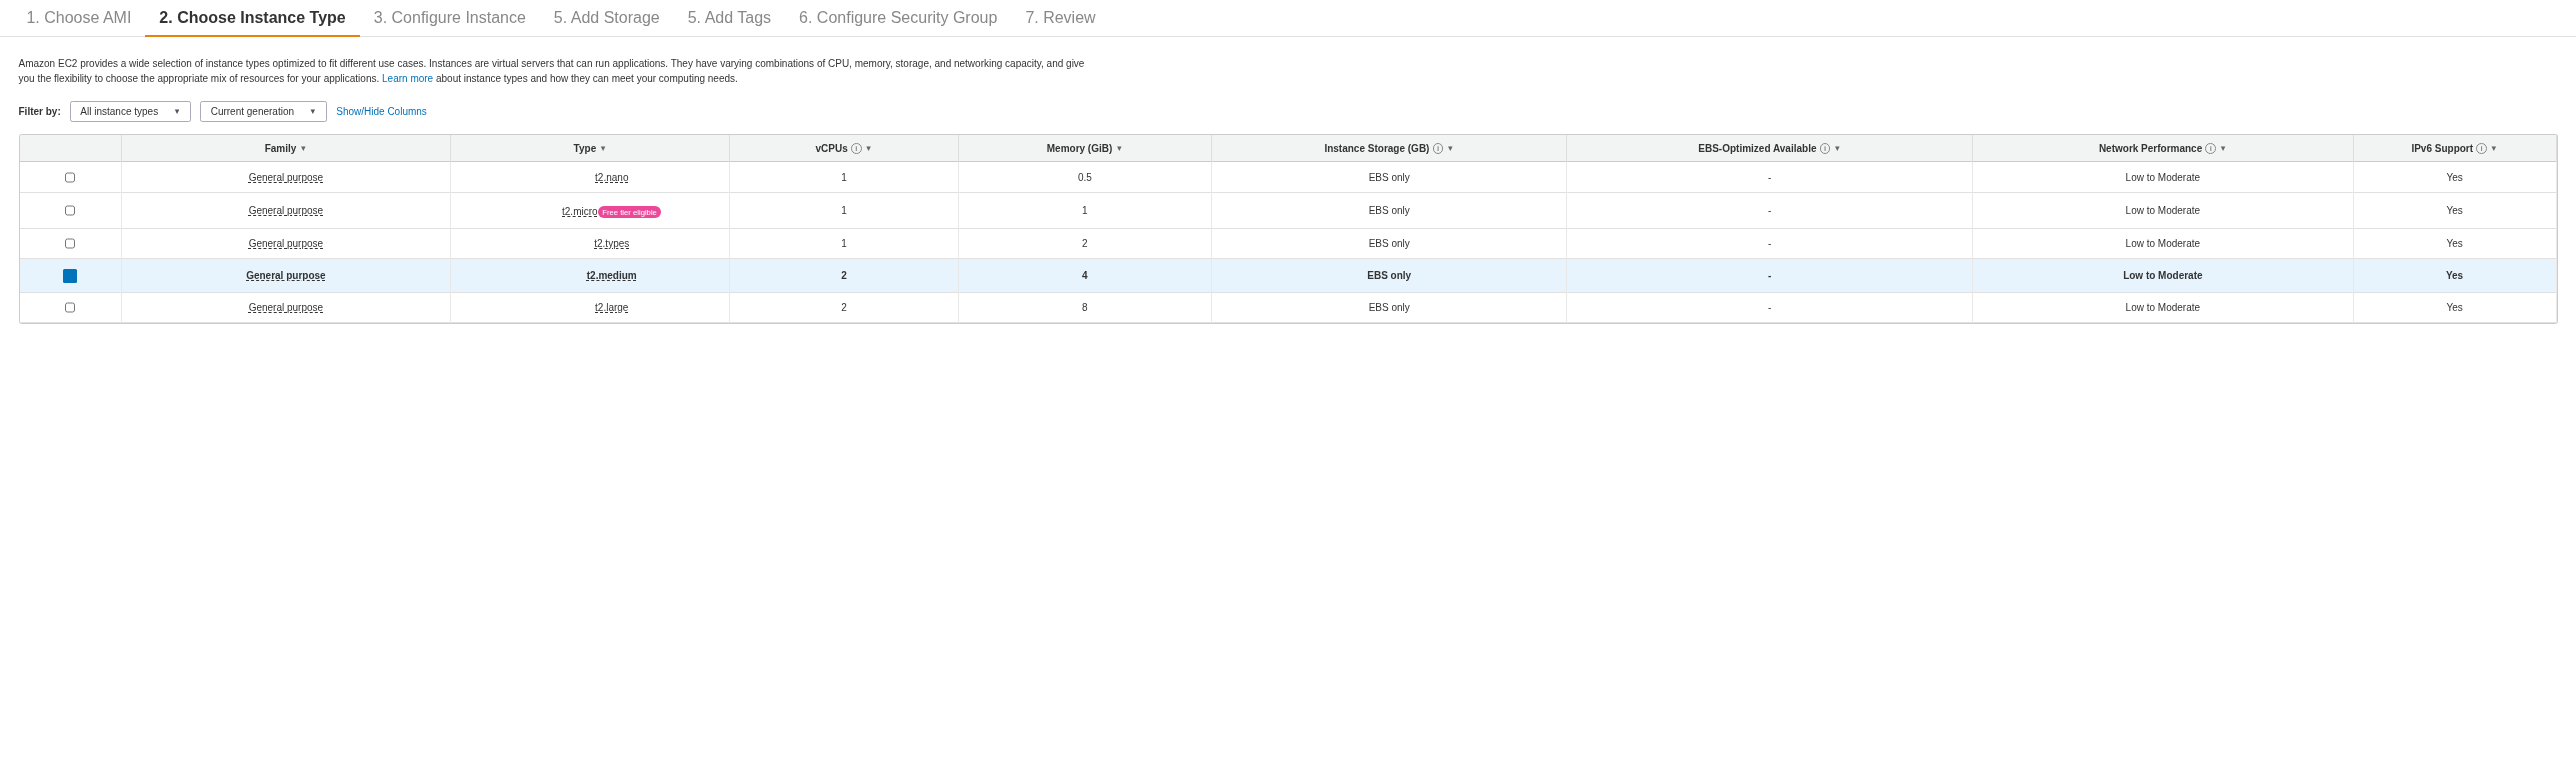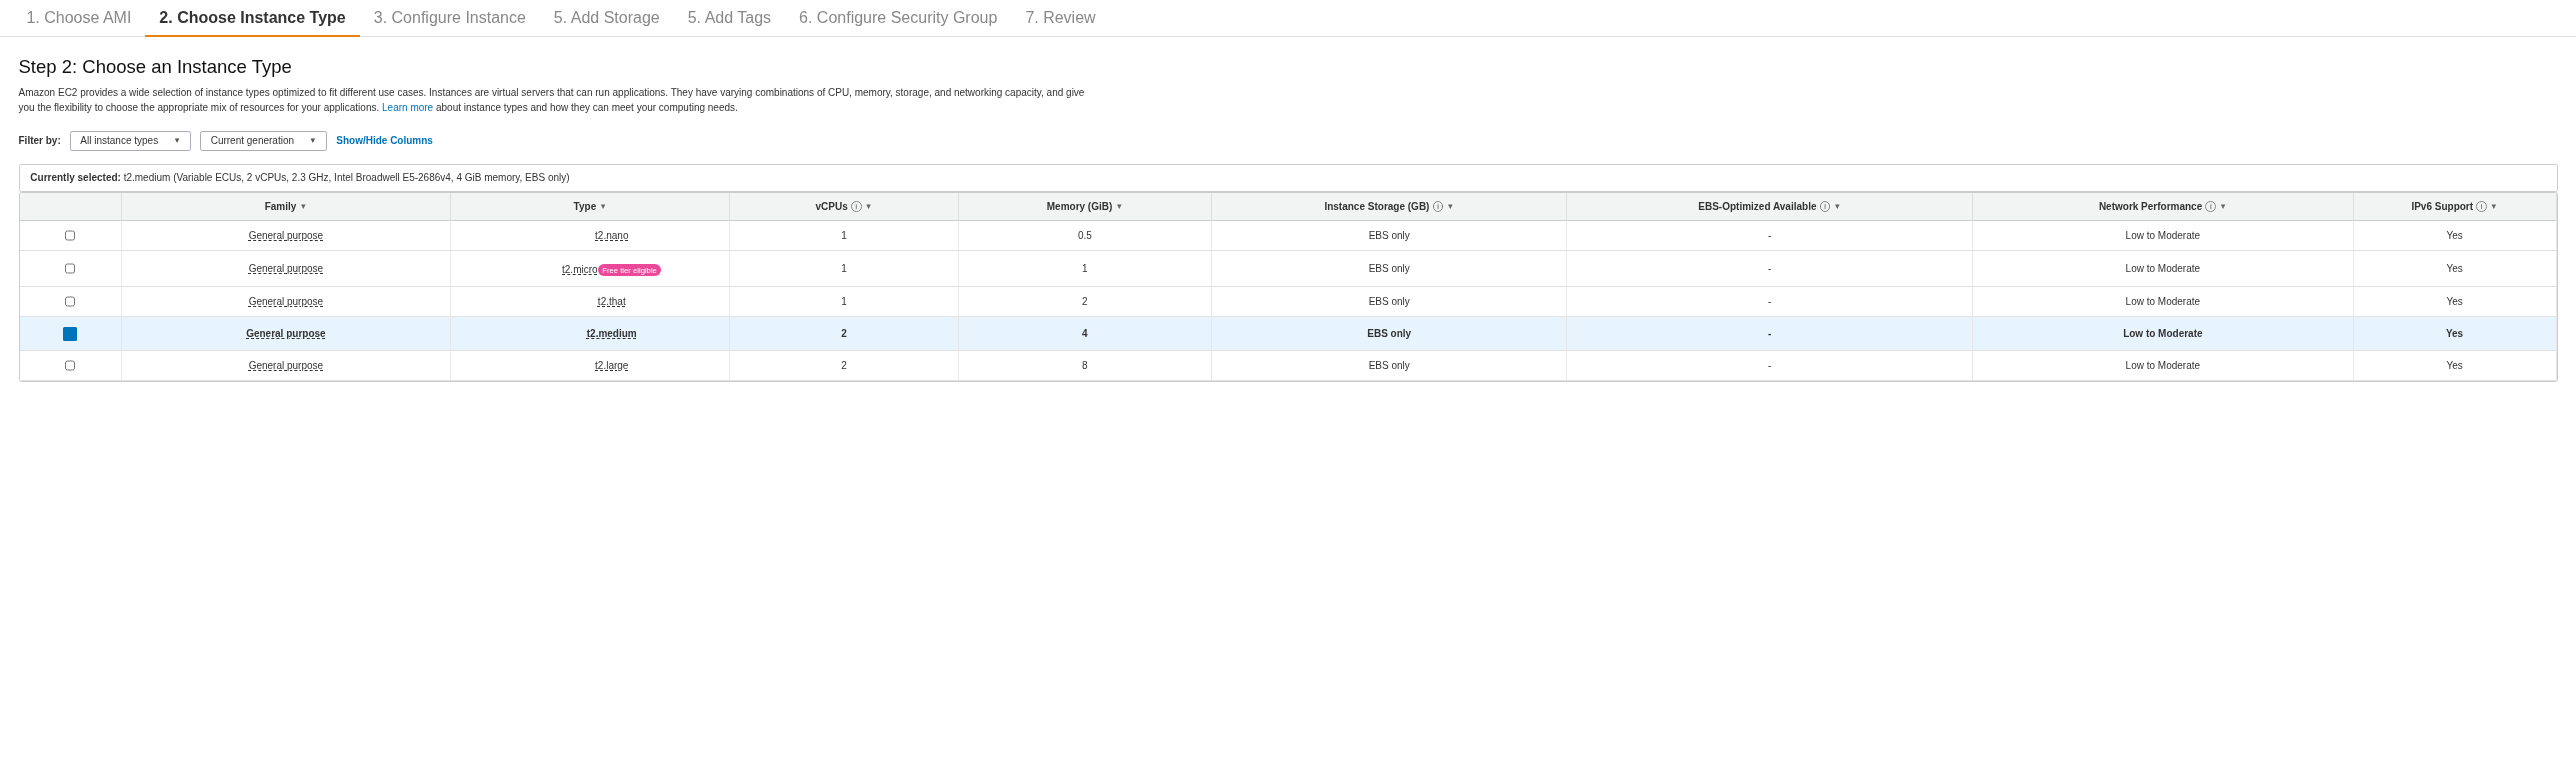--- a/index.html
+++ b/index.html
@@ -90,21 +90,20 @@
       color: #555;
     }
 
     .show-hide-btn {
       color: #0073bb;
       background: none;
       border: none;
       font-size: 10px;
       cursor: pointer;
       text-decoration: none;
-      font-weight: bold;
     }
 
     
     .selected-banner {
       border: 0.8px solid #ccc;
       border-radius: 2.3px;
       padding: 7.7px 10.8px;
       font-size: 10px;
       margin-bottom: 0;
       background: #fff;
@@ -260,44 +259,39 @@
 <a class="nav-step" href="#">1. Choose AMI</a>
     <a class="nav-step active" href="#">2. Choose Instance Type</a>
     <a class="nav-step" href="#">3. Configure Instance</a>
     <a class="nav-step" href="#">5. Add Storage</a>
     <a class="nav-step" href="#">5. Add Tags</a>
     <a class="nav-step" href="#">6. Configure Security Group</a>
     <a class="nav-step" href="#">7. Review</a>
   </nav>
 
 <div class="main">
-  <h1 class="page-title">Step 2: Choose an Instance Type</h1>
   <p class="description">
     <span>Amazon EC2 provides a wide selection of instance types optimized to fit different use cases. Instances are virtual servers that can run applications. They have varying combinations of CPU, memory, storage, and networking capacity, and give you the flexibility to choose the appropriate mix of resources for your applications.</span>
     <a href="#">Learn more</a>
     <span> <span>about instance types and how they can meet your computing needs.</span></span>
   </p>
 
   <div class="filter-bar">
     <span class="filter-label">Filter by:</span>
     <button class="dropdown-btn">
       <span>All instance types</span>
       <span class="arrow">▼</span>
     </button>
     <button class="dropdown-btn">
       <span>Current generation</span>
       <span class="arrow">▼</span>
     </button>
     <button class="show-hide-btn">Show/Hide Columns</button>
   </div>
 
-  <div class="selected-banner">
-    <strong>Currently selected:</strong>
-    <span> </span><span>t2.medium (Variable ECUs, 2 vCPUs, 2.3 GHz, Intel Broadwell E5-2686v4, 4 GiB memory, EBS only)</span>
-  </div>
 
   <div class="table-container">
     <table>
       <thead>
         <tr>
           <th class="col-checkbox"></th>
           <th class="col-family">
             <div class="col-header">
               <span>Family</span>
               <span class="sort-arrow">▼</span>
@@ -383,21 +377,21 @@
             <td>Low to Moderate</td>
             <td>Yes</td>
           </tr>
           <tr>
             <td>
               <div class="checkbox-cell">
                 <input type="checkbox" style="">
               </div>
             </td>
             <td><span class="family-cell">General purpose</span></td>
-            <td><span class="type-cell">t2.that</span></td>
+            <td><span class="type-cell">t2.types</span></td>
             <td>1</td>
             <td>2</td>
             <td>EBS only</td>
             <td>-</td>
             <td>Low to Moderate</td>
             <td>Yes</td>
           </tr>
           <tr class="selected-row">
             <td>
               <div class="checkbox-cell">

